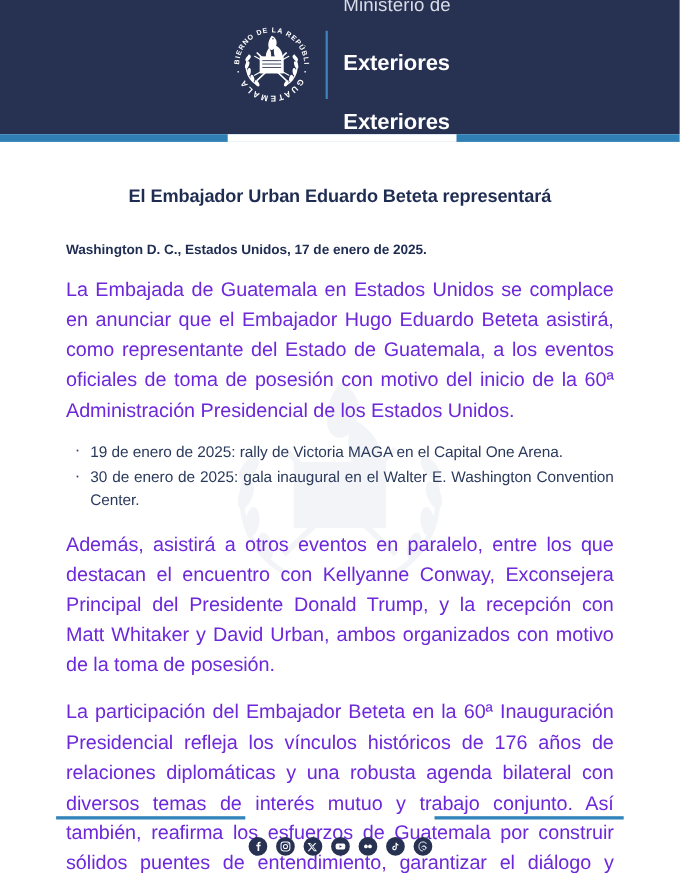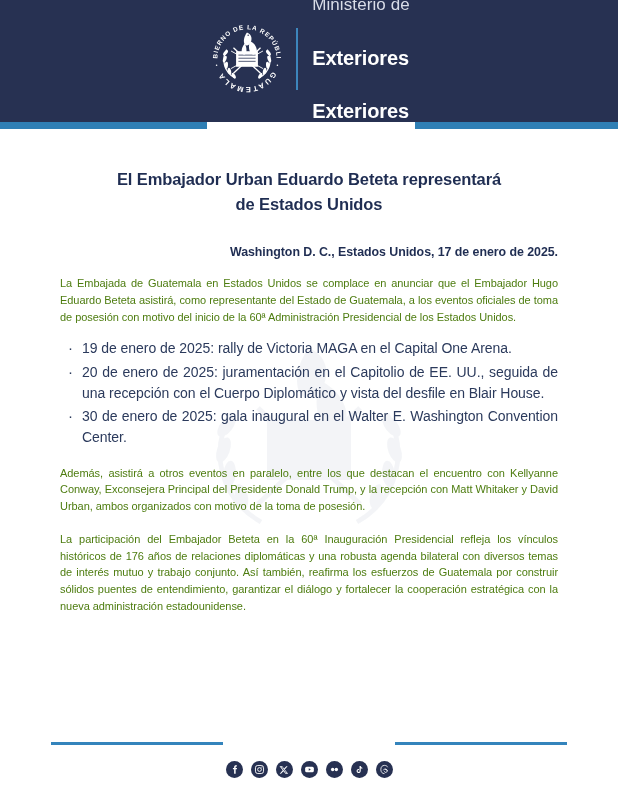--- a/index.html
+++ b/index.html
@@ -113,29 +113,28 @@
     letter-spacing: -0.1px;
   }
   .doc-title .title-line { display: block; }
 
   .dateline {
     margin: 28px 0 0 0;
     font-size: 12.4px;
     font-weight: bold;
     color: #1f2d52;
     letter-spacing: -0.05px;
-    text-align: right;
   }
 
   .para {
     margin: 16px 0 0 0;
-    font-size: 11px;
+    font-size: 18px;
     line-height: 1.52;
     text-align: justify;
-    color: #4d7c0f;
+    color: #6d28d9;
     letter-spacing: -0.05px;
   }
 
   .bullet-list {
     margin: 13px 0 0 0;
     padding: 0;
     list-style: none;
   }
   .bullet-item {
     position: relative;
@@ -294,31 +293,29 @@
   </g>
   <rect x="36" y="40" width="28" height="20" fill="#27406e"></rect>
   <path d="M50,16 C55,18 57,23 55,28 C53,33 49,34 47,31 C45,28 46,21 50,16 Z" fill="#27406e"></path>
   <path d="M54,27 C60,30 64,36 62,42 C60,46 56,45 54,41 C52,37 52,31 54,27 Z" fill="#27406e"></path>
 </svg>
 
 <div class="content">
 
   <h1 class="doc-title">
     <span class="title-line">El Embajador Urban Eduardo Beteta representará</span>
-    <span class="title-line">de Estados Unidos</span>
   </h1>
 
   <p class="dateline">Washington D. C., Estados Unidos, 17 de enero de 2025.</p>
 
   <p class="para">La Embajada de Guatemala en Estados Unidos se complace en anunciar que el Embajador Hugo Eduardo Beteta asistirá, como representante del Estado de Guatemala, a los eventos oficiales de toma de posesión con motivo del inicio de la 60ª Administración Presidencial de los Estados Unidos.</p>
 
 
   <ul class="bullet-list">
     <li class="bullet-item">19 de enero de 2025: rally de Victoria MAGA en el Capital One Arena.</li>
-    <li class="bullet-item">20 de enero de 2025: juramentación en el Capitolio de EE. UU., seguida de una recepción con el Cuerpo Diplomático y vista del desfile en Blair House.</li>
     <li class="bullet-item">30 de enero de 2025: gala inaugural en el Walter E. Washington Convention Center.</li>
   </ul>
 
   <p class="para">Además, asistirá a otros eventos en paralelo, entre los que destacan el encuentro con Kellyanne Conway, Exconsejera Principal del Presidente Donald Trump, y la recepción con Matt Whitaker y David Urban, ambos organizados con motivo de la toma de posesión.</p>
 
   <p class="para">La participación del Embajador Beteta en la 60ª Inauguración Presidencial refleja los vínculos históricos de 176 años de relaciones diplomáticas y una robusta agenda bilateral con diversos temas de interés mutuo y trabajo conjunto. Así también, reafirma los esfuerzos de Guatemala por construir sólidos puentes de entendimiento, garantizar el diálogo y fortalecer la cooperación estratégica con la nueva administración estadounidense.</p>
 </div>
 
 <div class="footer">
   <div class="footer-rules">

